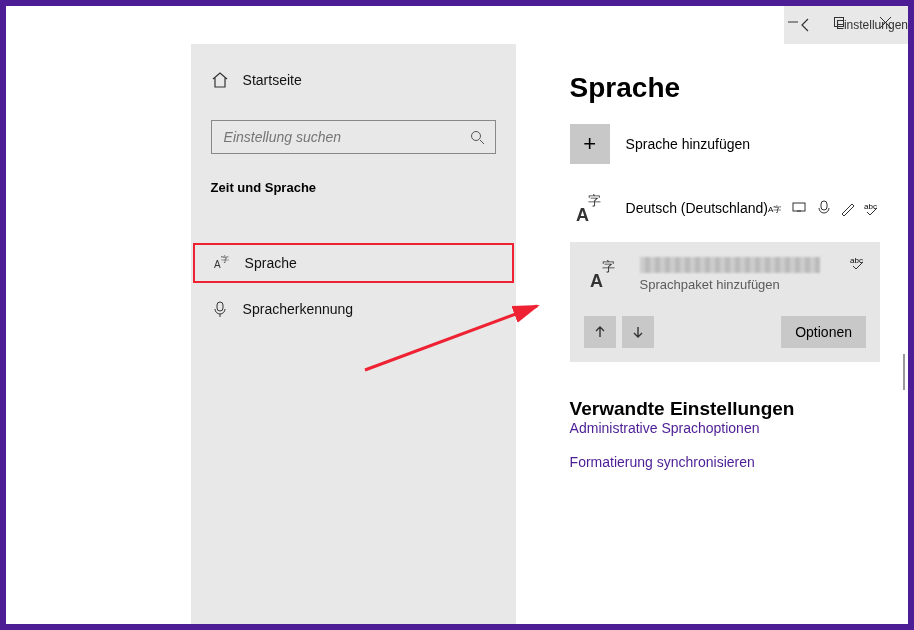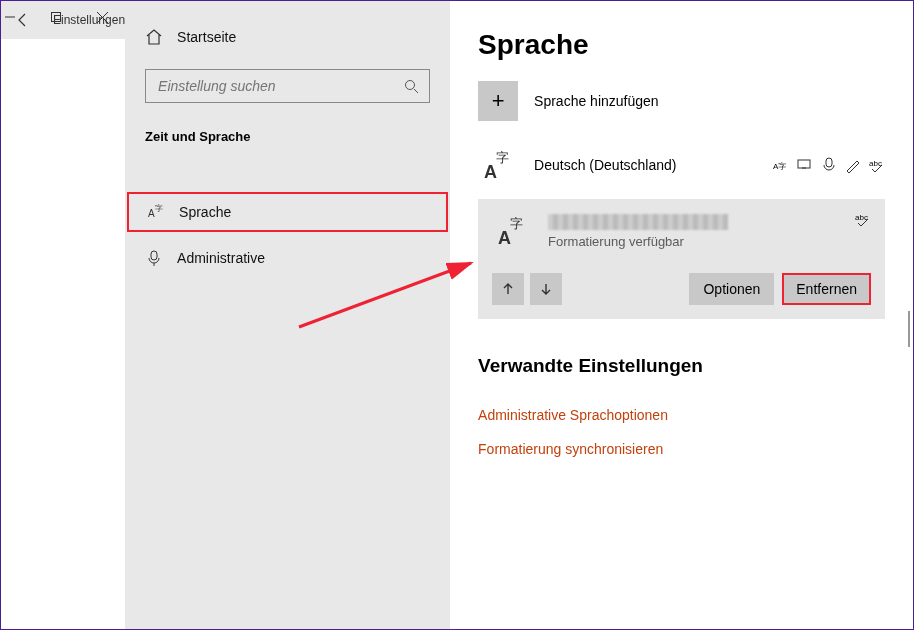--- a/index.html
+++ b/index.html
@@ -6,25 +6,26 @@
   body {
     margin: 0;
     font-family: "Segoe UI", Arial, sans-serif;
     background: #fff;
     color: #000;
     font-size: 14px;
   }
   .window {
     width: 914px;
     height: 630px;
-    border: 1px solid #4c1d95;
+    border: 6px solid #4c1d95;
     position: relative;
     overflow: hidden;
     display: flex;
-    flex-direction: row;
+    flex-direction: column;
+    align-items: flex-end;
   }
   .titlebar {
     height: 38px;
     display: flex;
     align-items: center;
     background: #e8e8e8;
     position: relative;
   }
   .back-btn {
     width: 44px;
@@ -53,20 +54,21 @@
     align-items: center;
     justify-content: center;
     font-size: 13px;
     color: #333;
   }
   .body {
     flex: 1;
     display: flex;
     min-height: 0;
     position: relative;
+    gap: 26px;
   }
   .sidebar {
     width: 325px;
     background: #e8e8e8;
     padding: 16px 0 0 0;
   }
   .nav-item {
     height: 40px;
     display: flex;
     align-items: center;
@@ -81,21 +83,21 @@
     padding: 0 18px;
   }
   .nav-icon {
     width: 18px;
     height: 18px;
     display: flex;
     align-items: center;
     justify-content: center;
   }
   .search-box {
-    margin: 12px 20px 18px 20px;
+    margin: 20px 20px 18px 20px;
     height: 34px;
     border: 1px solid #888;
     background: #e8e8e8;
     display: flex;
     align-items: center;
     padding: 0 10px;
     justify-content: space-between;
   }
   .search-box input {
     border: none;
@@ -218,24 +220,24 @@
     display: flex;
     align-items: center;
   }
   .btn.highlighted {
     border: 2px solid #e23;
     padding: 0 12px;
   }
   .related-title {
     font-size: 19px;
     font-weight: 600;
-    margin-bottom: 30px;
+    margin-bottom: 0;
   }
   .link {
-    color: #c2410c;
+    color: #4c1d95;
     font-size: 14px;
     margin-bottom: 18px;
     cursor: pointer;
   }
   svg { display: block; }
   .arrow-annot {
     position: absolute;
     left: 168px;
     top: 256px;
     pointer-events: none;
@@ -326,21 +328,21 @@
       <div style="height:6px"></div>
 
       <div class="nav-item">
         <span class="nav-icon">
           <svg width="18" height="18" viewBox="0 0 18 18">
               <rect x="6" y="2" width="6" height="9" rx="3" stroke="#333" fill="none"></rect>
               <path d="M4 9 a5 5 0 0 0 10 0" stroke="#333" fill="none"></path>
               <line x1="9" y1="14" x2="9" y2="17" stroke="#333"></line>
             </svg>
         </span>
-        <span>Administrative</span>
+        <span>Spracherkennung</span>
       </div>
     </div>
 
     <div class="main">
       <div class="page-title">Sprache</div>
 
       <div class="add-lang">
         <div class="plus-box">+</div>
         <span>Sprache hinzufügen</span>
       </div>
@@ -391,21 +393,21 @@
         <div class="lang-card-top">
           <div class="lang-left">
             <div class="lang-icon-box">
               <svg width="34" height="34" viewBox="0 0 34 34">
                   <text x="15" y="14" font-size="13" fill="#333">字</text>
                   <text x="3" y="30" font-size="18" fill="#333" font-weight="600">A</text>
                 </svg>
             </div>
             <div>
               <div class="redacted"></div>
-              <div class="lang-sub">Formatierung verfügbar</div>
+              <div class="lang-sub">Sprachpaket hinzufügen</div>
             </div>
           </div>
           <span class="feat-ico">
               <svg width="16" height="16" viewBox="0 0 16 16">
                 <text x="0" y="9" font-size="8">abc</text>
                 <path d="M3 12 L6 15 L13 8" stroke="#333" fill="none"></path>
               </svg>
             </span>
         </div>
         <div class="card-actions">
@@ -416,21 +418,20 @@
                 </svg>
             </div>
             <div class="sq-btn">
               <svg width="14" height="14" viewBox="0 0 14 14">
                   <path d="M7 2 L7 12 M3 8 L7 12 L11 8" stroke="#333" stroke-width="1.4" fill="none"></path>
                 </svg>
             </div>
           </div>
           <div class="btn-group">
             <button class="btn">Optionen</button>
-            <button class="btn highlighted">Entfernen</button>
           </div>
         </div>
       </div>
 
       <div class="related-title">Verwandte Einstellungen</div>
       <div class="link">Administrative Sprachoptionen</div>
       <div class="link">Formatierung synchronisieren</div>
     </div>
 
     <svg class="arrow-annot" width="190" height="76">

